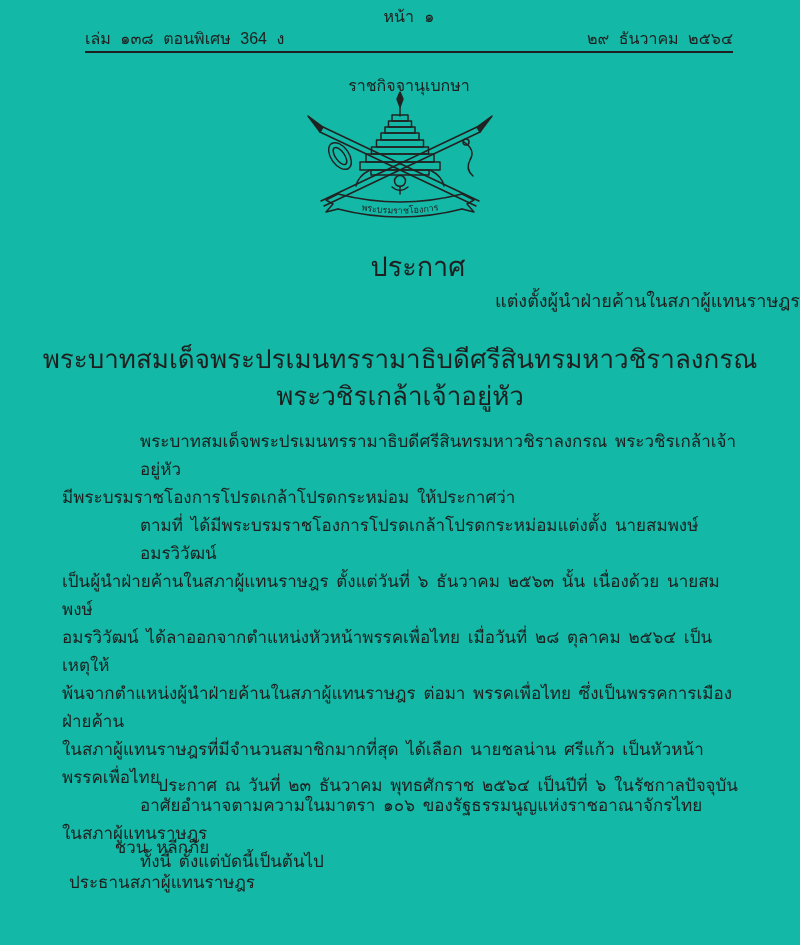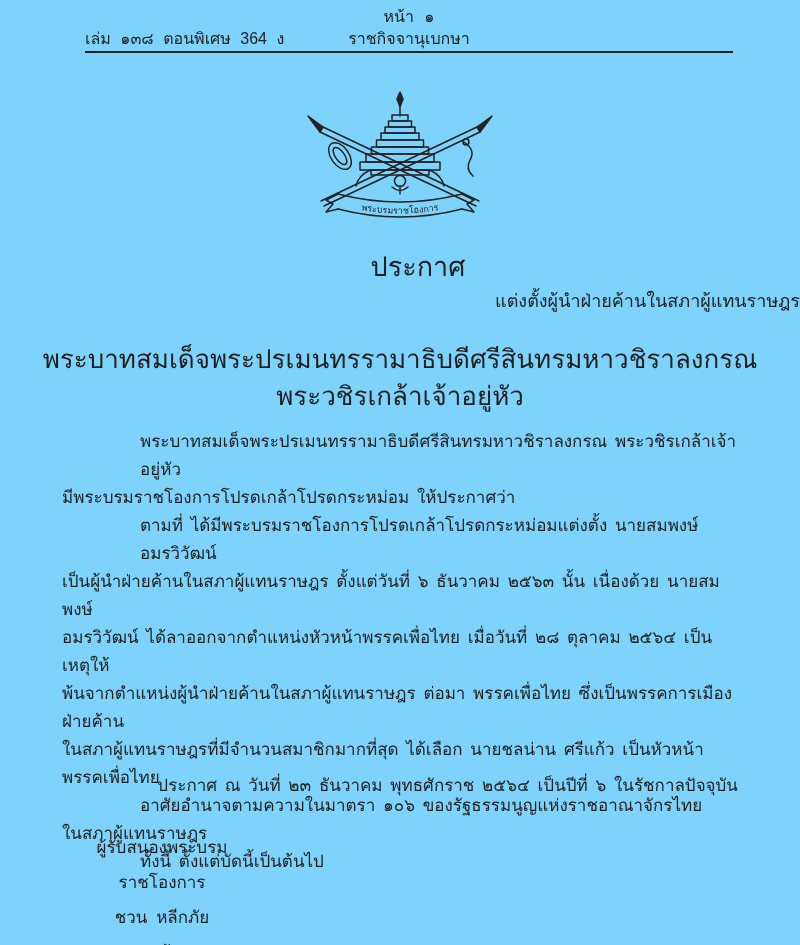--- a/index.html
+++ b/index.html
@@ -5,21 +5,21 @@
   * { margin: 0; padding: 0; box-sizing: border-box; }
   html, body { background: #ffffff; }
   body {
     font-family: "Liberation Sans", "DejaVu Sans", sans-serif;
     color: #1f1f1f;
   }
   .page {
     position: relative;
     width: 800px;
     height: 945px;
-    background: #7dd3fc;
+    background: #14b8a6;
     overflow: hidden;
   }
   .page-label {
     position: absolute;
     top: 4px; left: 85px; width: 648px;
     text-align: center;
     font-size: 16px;
     word-spacing: 6px;
   }
   .masthead {
@@ -28,20 +28,21 @@
     display: flex;
     justify-content: space-between;
     font-size: 16px;
     word-spacing: 5px;
   }
   .masthead .mast-center {
     position: absolute;
     left: 50%;
     transform: translateX(-50%);
     word-spacing: normal;
+    margin-top: 47px;
   }
   .rule {
     position: absolute;
     top: 51px; left: 85px; width: 648px; height: 2px;
     background: #1f1f1f;
   }
   .emblem {
     position: absolute;
     top: 90px; left: 50%;
     transform: translateX(-50%);
@@ -94,20 +95,21 @@
 </head>
 <body>
 
 <div class="page">
 
   <div class="page-label">หน้า ๑</div>
 
   <div class="masthead">
     <span>เล่ม ๑๓๘ ตอนพิเศษ 364 ง</span>
     <span class="mast-center">ราชกิจจานุเบกษา</span>
+    <span>๒๙ ธันวาคม ๒๕๖๔</span>
   </div>
 
   <div class="rule"></div>
 
   <svg class="emblem" width="200" height="140" viewBox="0 0 200 140">
     <g fill="none" stroke="#222222" stroke-width="1.5" stroke-linecap="round" stroke-linejoin="round">
 
       <g>
         <path d="M100 2 l3 7 -3 8 -3 -8 z" fill="#222222"></path>
         <line x1="100" y1="17" x2="100" y2="26"></line>
@@ -178,18 +180,17 @@
       <div class="line">ในสภาผู้แทนราษฎร</div>
     </div>
     <div class="para">
       <div class="line indent">ทั้งนี้ ตั้งแต่บัดนี้เป็นต้นไป</div>
     </div>
   </div>
 
   <div class="promulgation">ประกาศ ณ วันที่ ๒๓ ธันวาคม พุทธศักราช ๒๕๖๔ เป็นปีที่ ๖ ในรัชกาลปัจจุบัน</div>
 
   <div class="countersign">
-    <div>ผู้รับสนองพระบรมราชโองการ</div>
     <div>ชวน หลีกภัย</div>
     <div>ประธานสภาผู้แทนราษฎร</div>
   </div>
 
 </div>
 
 </body></html>

